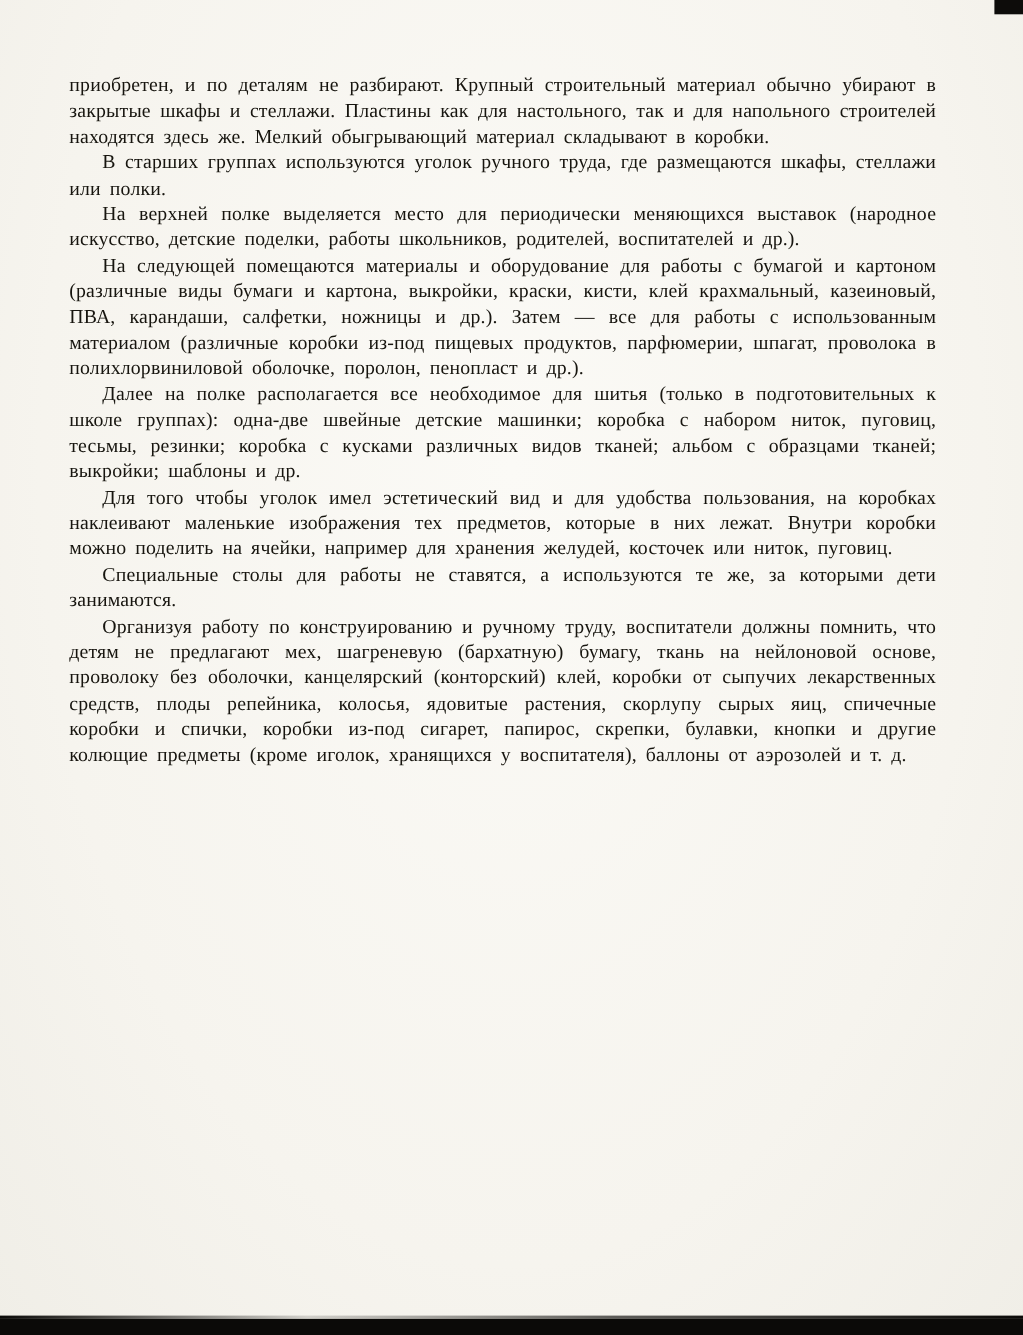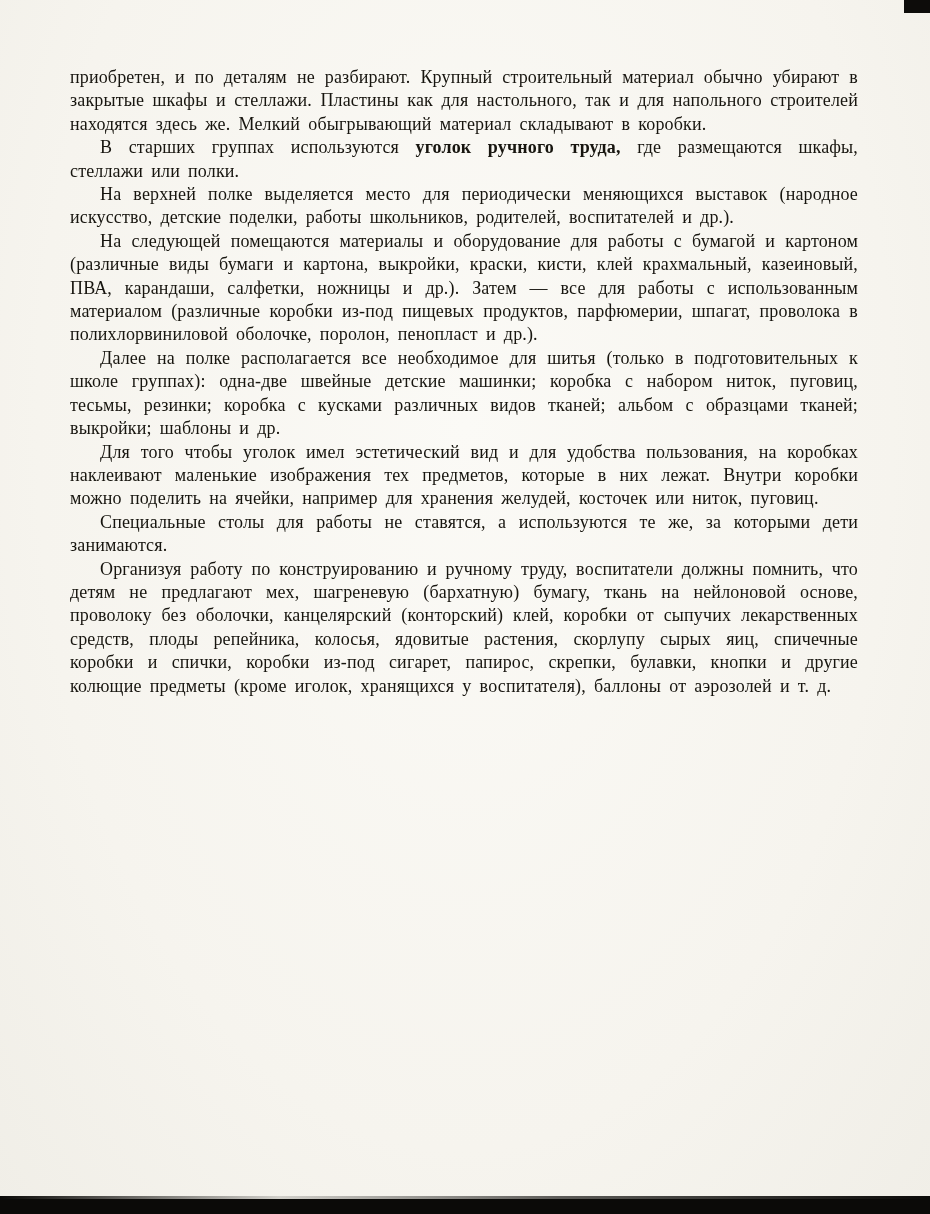--- a/index.html
+++ b/index.html
@@ -40,39 +40,39 @@
     content: "";
     position: absolute;
     left: 0;
     right: 0;
     top: -3px;
     height: 3px;
     background: linear-gradient(90deg, #0b0a08 0%, rgba(11,10,8,0.15) 30%, rgba(11,10,8,0.65) 60%, #0b0a08 100%);
   }
   .text-block {
     position: absolute;
-    left: 70px;
+    left: 63px;
     top: 66px;
     width: 788px;
     color: #17150f;
     font-size: 18px;
     line-height: 23.4px;
     text-align: justify;
     word-spacing: 3.5px;
     letter-spacing: 0.15px;
   }
   .text-block p {
     margin: 0;
     text-indent: 30px;
   }
   .text-block p.no-indent {
     text-indent: 0;
   }
   .text-block b {
-    font-weight: bold;
+    font-weight: normal;
   }
 </style>
 </head>
 <body>
 
 <div class="page">
 
   <div class="scan-mark-top-right"></div>
 
   <div class="text-block">

